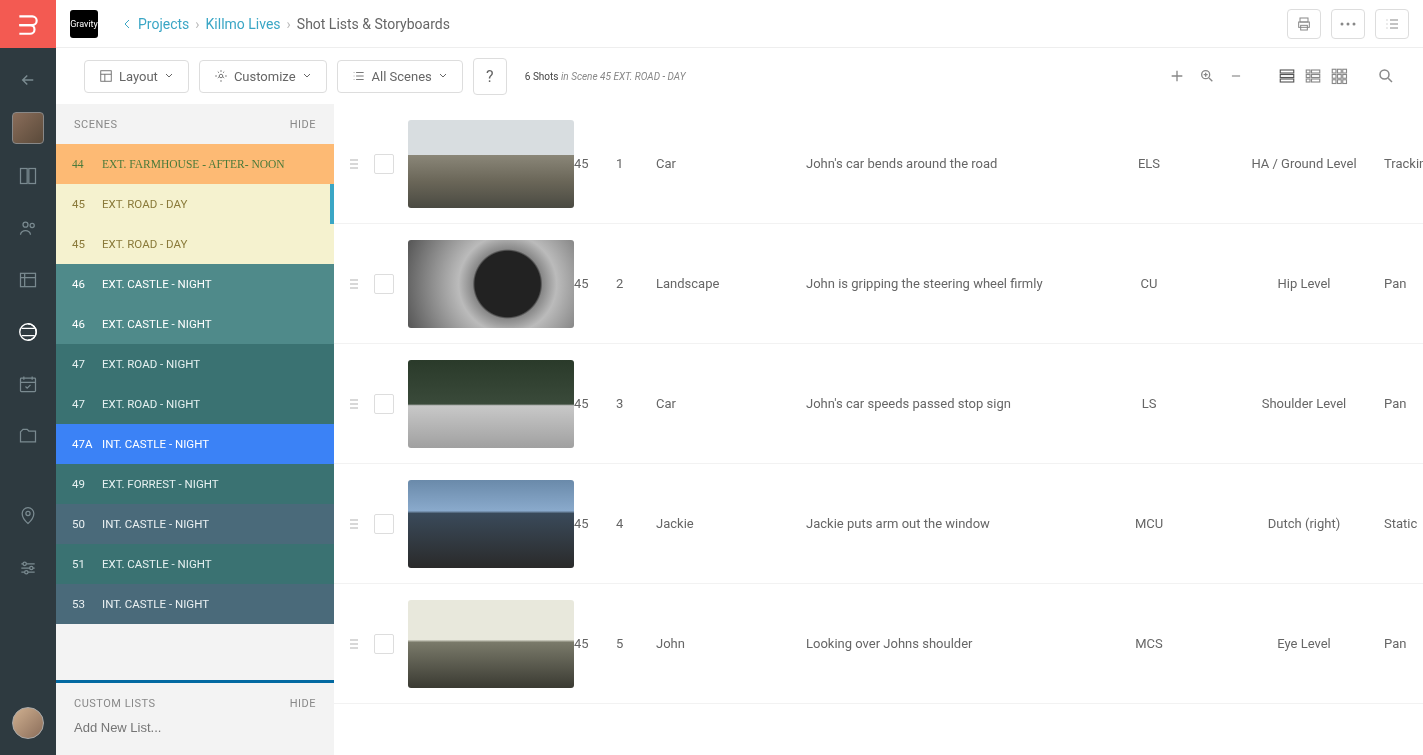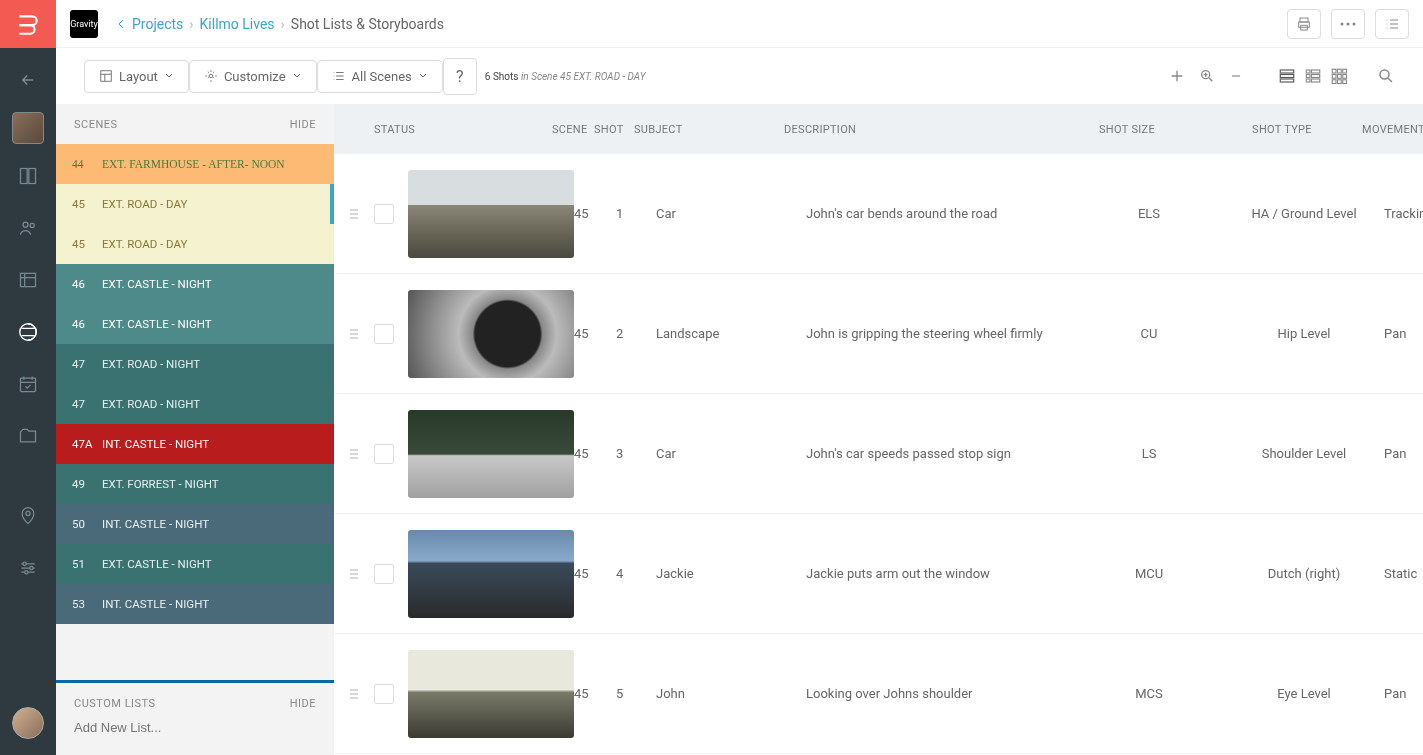--- a/index.html
+++ b/index.html
@@ -8,51 +8,51 @@
 
 .nav-rail { position: fixed; left: 0; top: 0; width: 56px; height: 100%; background: #2e3a40; z-index: 100; display: flex; flex-direction: column; align-items: center; }
 .nav-rail .logo { width: 56px; height: 48px; background: #f35a52; display: flex; align-items: center; justify-content: center; color: #fff; }
 .nav-rail .rail-item { width: 40px; height: 40px; margin-top: 12px; display: flex; align-items: center; justify-content: center; color: #7a8a90; cursor: pointer; }
 .nav-rail .rail-item.active { color: #fff; }
 .nav-rail .avatar-top { width: 32px; height: 32px; border-radius: 4px; background: linear-gradient(135deg,#8a6d5a,#5a4a3a); margin-top: 12px; border:1px solid #888; }
 .nav-rail .avatar-bottom { position: absolute; bottom: 16px; width: 32px; height: 32px; border-radius: 50%; background: linear-gradient(135deg,#d0b090,#8a6d5a); border:1px solid #aaa; }
 
 
 .topbar { position: fixed; left: 56px; right: 0; top: 0; height: 48px; display: flex; align-items: center; padding: 0 14px; border-bottom: 1px solid #eee; background: #fff; z-index: 50; }
-.topbar .proj-icon { width: 28px; height: 28px; background: #000; color:#fff; border-radius:3px; display:flex; align-items:center; justify-content:center; font-size:9px; margin-right:18px;}
+.topbar .proj-icon { width: 28px; height: 28px; background: #000; color:#fff; border-radius:3px; display:flex; align-items:center; justify-content:center; font-size:9px; margin-right:24px;}
 .breadcrumb { display: flex; align-items: center; gap: 6px; font-size: 14px; }
 .breadcrumb a { color: #3aa6c5; cursor: pointer; }
 .breadcrumb .sep { color: #bbb; }
 .breadcrumb .current { color: #666; }
 .topbar-right { margin-left: auto; display: flex; gap: 10px; }
 .topbar-right .tb-btn { width: 34px; height: 30px; border: 1px solid #ddd; border-radius: 4px; display: flex; align-items: center; justify-content: center; color: #888; cursor: pointer; background:#fff;}
 
 
 .toolbar { position: fixed; left: 56px; right: 0; top: 48px; height: 56px; display: flex; align-items: center; padding: 0 28px; background: #fff; z-index: 49; }
-.pill { border: 1px solid #ddd; border-radius: 4px; padding: 8px 14px; display: flex; align-items: center; gap: 6px; color: #666; cursor: pointer; background:#fff; font-size:13px;}
+.pill { border: 1px solid #ddd; border-radius: 4px; padding: 8px 14px; margin-right: 10px; display: flex; align-items: center; gap: 6px; color: #666; cursor: pointer; background:#fff; font-size:13px;}
 .pill.q { width:34px; justify-content:center; font-size:16px; }
 .toolbar-summary { margin-left: 8px; color: #444; font-size: 10px; }
 .toolbar-summary .ital { font-style: italic; color: #888; }
 .toolbar-right { margin-left: auto; display: flex; align-items: center; gap: 14px; color: #888;}
 .view-toggle { display: flex; gap: 6px; }
 .view-toggle .v { width: 20px; height: 20px; cursor:pointer; display:flex; align-items:center; justify-content:center; }
 
 
 .scenes-panel { position: fixed; left: 56px; top: 104px; bottom: 0; width: 278px; background: #f3f3f3; display:flex; flex-direction:column; }
 .scenes-header { height: 40px; display: flex; align-items: center; padding: 0 18px; font-size: 11px; color: #888; letter-spacing: .5px; gap: 12px; }
 .scenes-header .hide { margin-left: auto; cursor: pointer; }
 .scene-list { flex:1; overflow-y: auto; }
 .scene-row { height: 40px; display: flex; align-items: center; padding: 0 16px; font-size: 11.5px; cursor: pointer; position: relative; }
 .scene-row .num { width: 30px; }
 .scene-row.green { background: #fdba74; color: #4a7a3a; font-family: Liberation Serif, serif; }
 .scene-row.yellow { background: #f5f2cf; color: #8a7a3a; }
 .scene-row.yellow.selected { border-right: 4px solid #3aa6c5; }
 .scene-row.teal-med { background: #4f8a8a; color: #fff; }
 .scene-row.teal-dark { background: #3a7272; color: #e5f0f0; }
-.scene-row.slate { background: #b91c1c; color: #fff; }
+.scene-row.slate { background: #3b82f6; color: #fff; }
 .scene-row.slate-dark { background: #4a6a7a; color: #eaf0f2; }
 .custom-lists { border-top: 3px solid #0369a1; padding: 14px 18px 10px; }
 .custom-lists .ch { display:flex; font-size:11px; color:#888; letter-spacing:.5px;}
 .custom-lists .ch .hide { margin-left:auto; cursor:pointer;}
 .custom-lists input { border:none; background:transparent; width:100%; padding:10px 0; color:#0c4a6e; font-size:13px; outline:none;}
 
 
 .main { position: fixed; left: 334px; top: 104px; right: 0; bottom: 0; overflow: auto; background:#fff;}
 .table-header { height: 50px; background: #eef1f3; display: flex; align-items: center; font-size: 11px; color: #777; letter-spacing:.3px; position:sticky; top:0; }
 .col-handle { width: 40px; flex-shrink:0;}
@@ -333,31 +333,20 @@
   <div class="custom-lists">
     <div class="ch">
       <span>CUSTOM LISTS</span>
       <span class="hide">HIDE</span>
     </div>
     <input placeholder="Add New List..." style="">
   </div>
 </div>
 
 <div class="main">
-  <div class="table-header">
-    <div class="col-handle"></div>
-    <div class="col-check col-status">STATUS</div>
-    <div class="col-scene">SCENE</div>
-    <div class="col-shot">SHOT</div>
-    <div class="col-subject">SUBJECT</div>
-    <div class="col-desc">DESCRIPTION</div>
-    <div class="col-size">SHOT SIZE</div>
-    <div class="col-type">SHOT TYPE</div>
-    <div class="col-move">MOVEMENT</div>
-  </div>
   <div id="shot-rows">
       <div class="shot-row">
         <div class="col-handle handle">
           <svg width="12" height="14" viewBox="0 0 12 14" stroke="#ccc" stroke-width="1.5">
             <path d="M2 3h8M2 7h8M2 11h8"></path>
           </svg>
         </div>
         <div class="col-check">
           <div class="chk"></div>
         </div>

